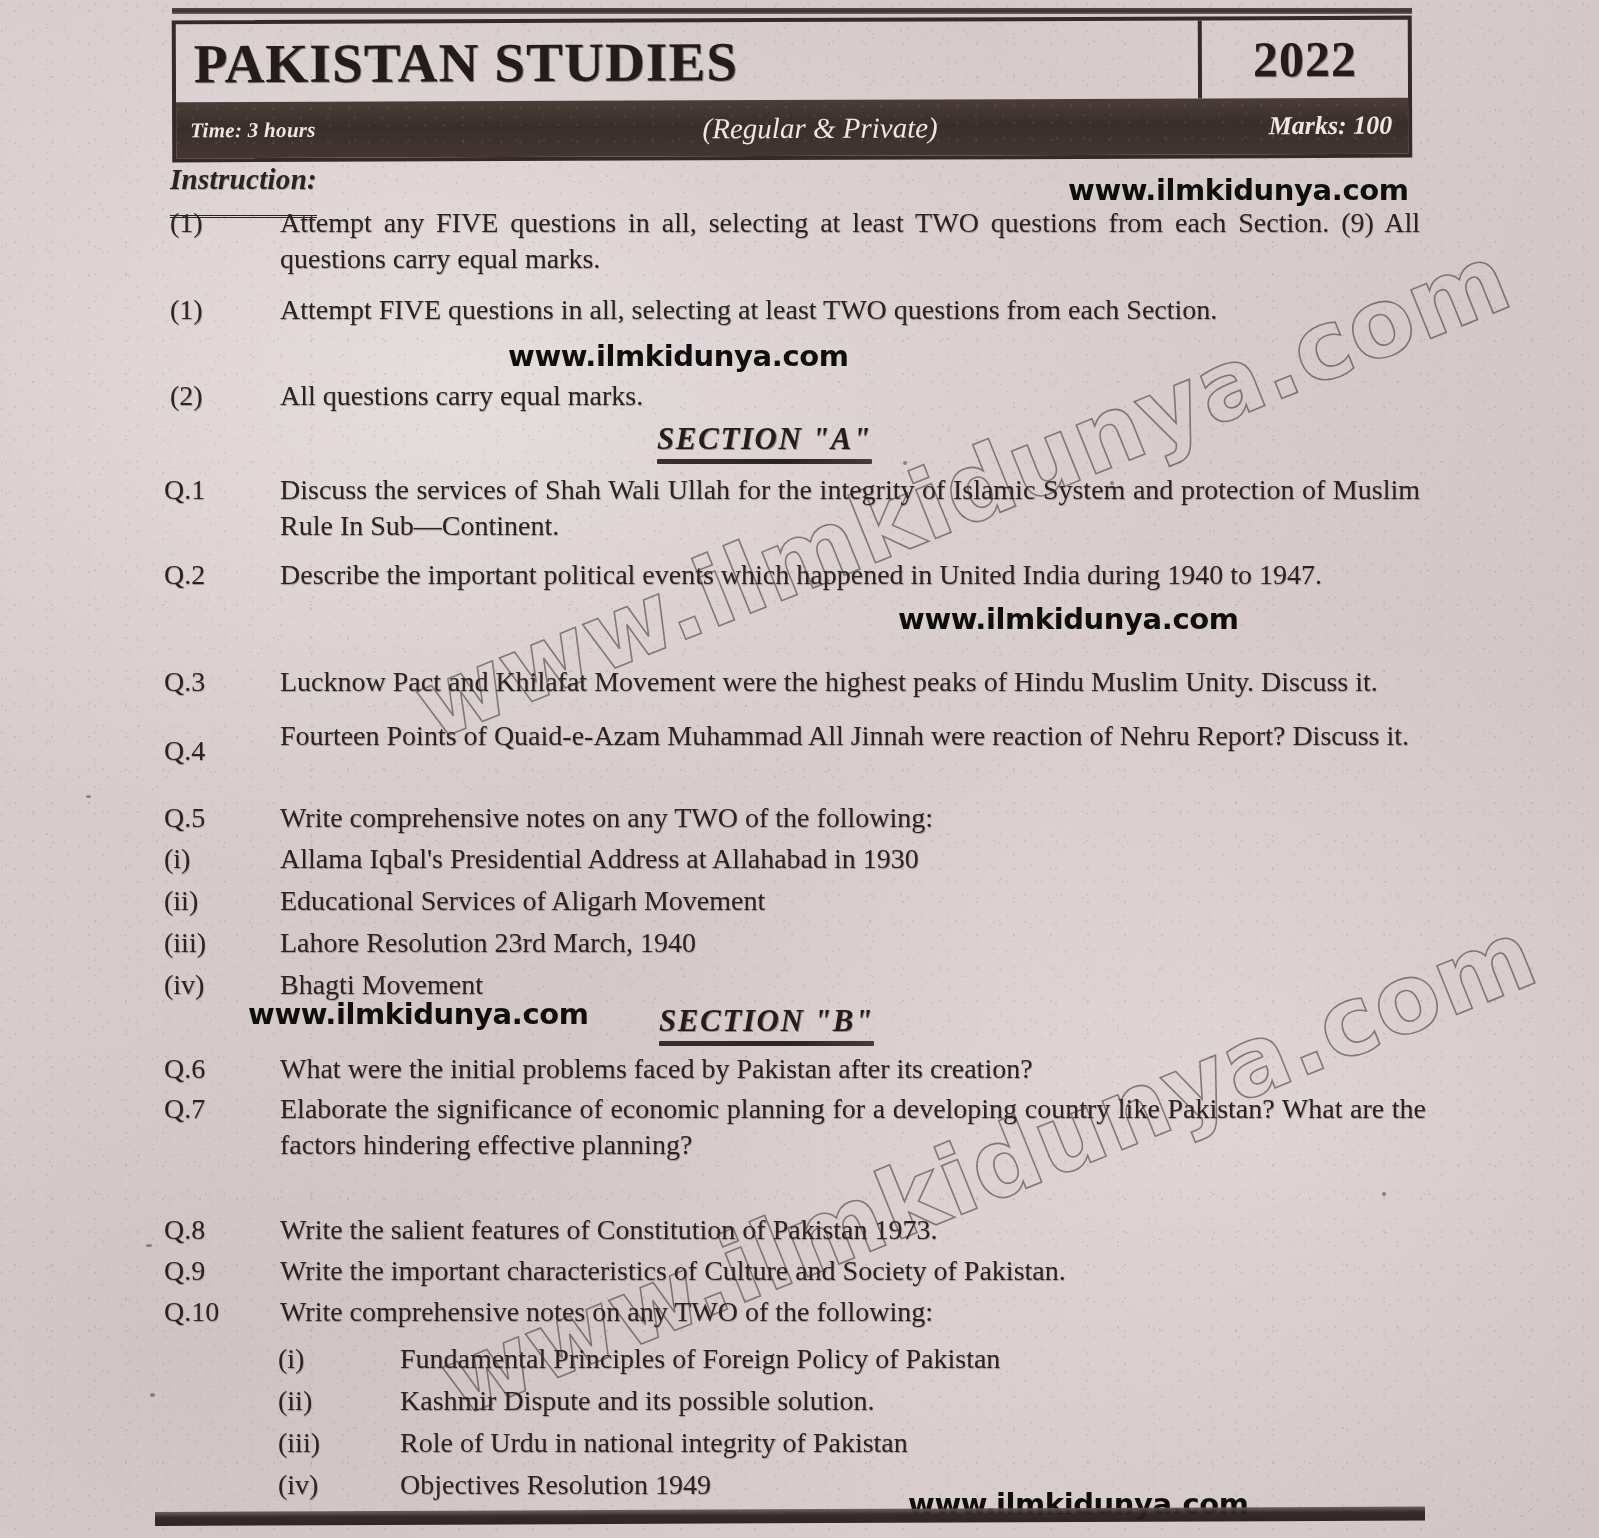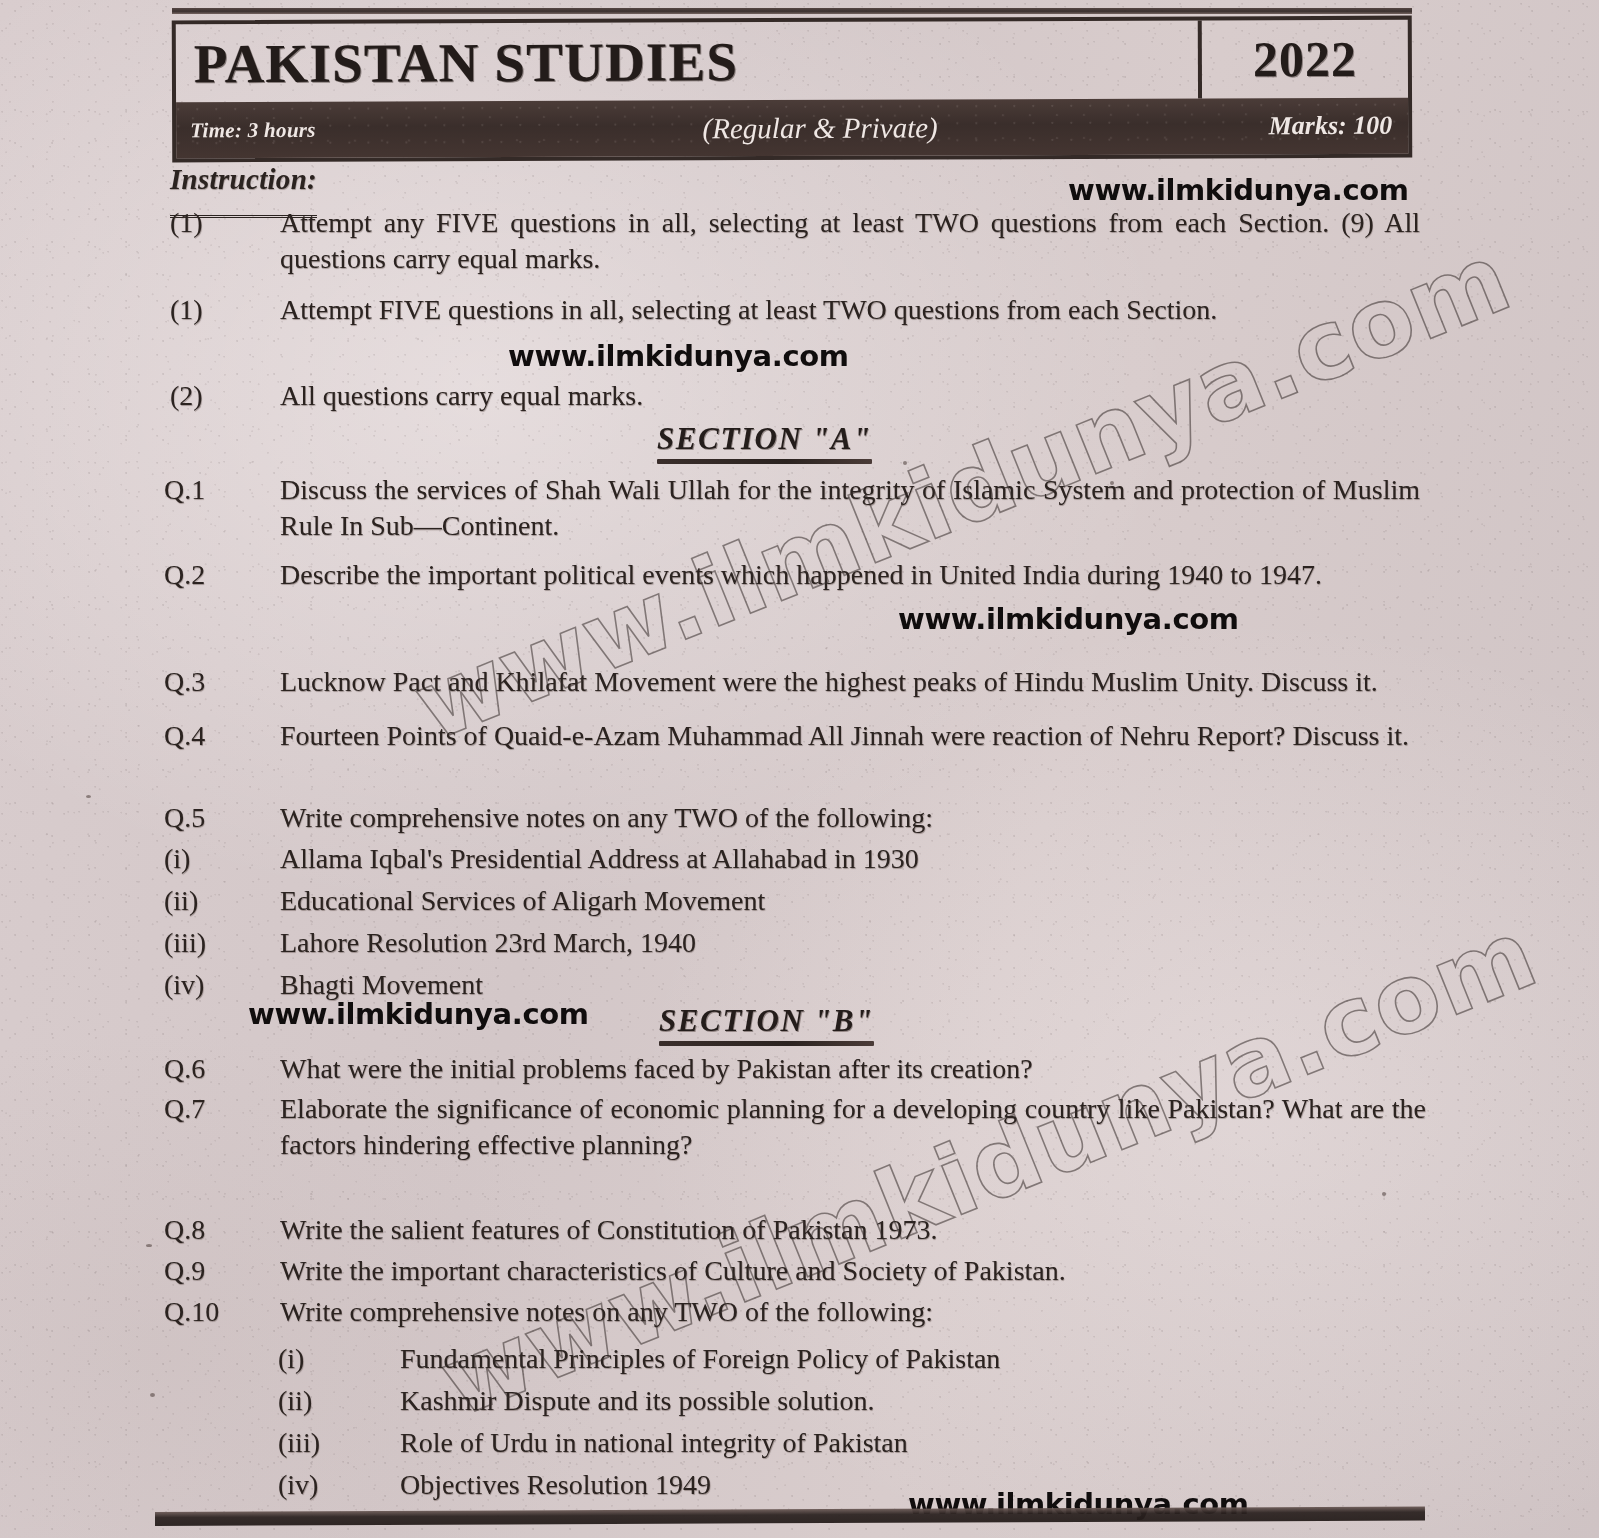--- a/index.html
+++ b/index.html
@@ -278,21 +278,21 @@
     <div class="qnum" style="width:116px;">Q.2</div>
     <div class="qtext">Describe the important political events which happened in United India during 1940 to 1947.</div>
   </div>
 
   <div class="qrow ink" style="left:164px; top:664px; width:1262px;">
     <div class="qnum" style="width:116px;">Q.3</div>
     <div class="qtext">Lucknow Pact and Khilafat Movement were the highest peaks of Hindu Muslim Unity. Discuss it.</div>
   </div>
 
   <div class="qrow ink" style="left:164px; top:718px; width:1262px;">
-    <div class="qnum" style="width:116px;">Q.4</div>
+    <div class="qnum" style="width:116px;margin-top:15px;">Q.4</div>
     <div class="qtext">Fourteen Points of Quaid-e-Azam Muhammad All Jinnah were reaction of Nehru Report? Discuss it.</div>
   </div>
 
   <div class="qrow ink" style="left:164px; top:800px; width:1262px;">
     <div class="qnum" style="width:116px;">Q.5</div>
     <div class="qtext">Write comprehensive notes on any TWO of the following:</div>
   </div>
 
   <div class="qrow ink" style="left:164px; top:841px; width:1262px;">
     <div class="qnum" style="width:116px;">(i)</div>

